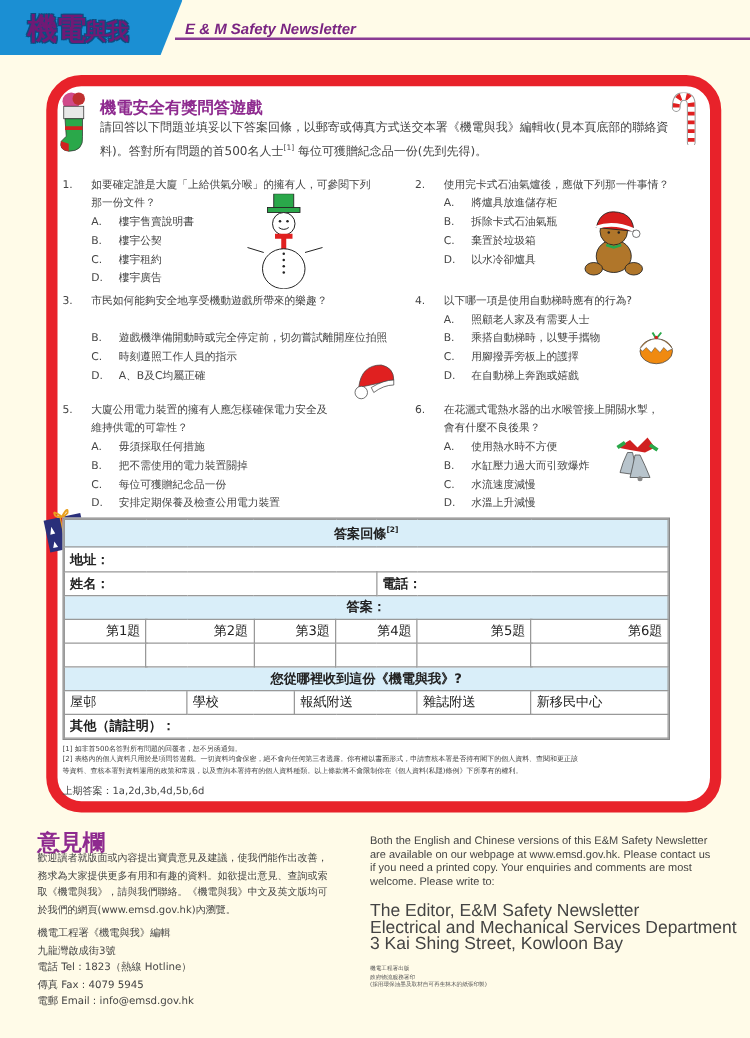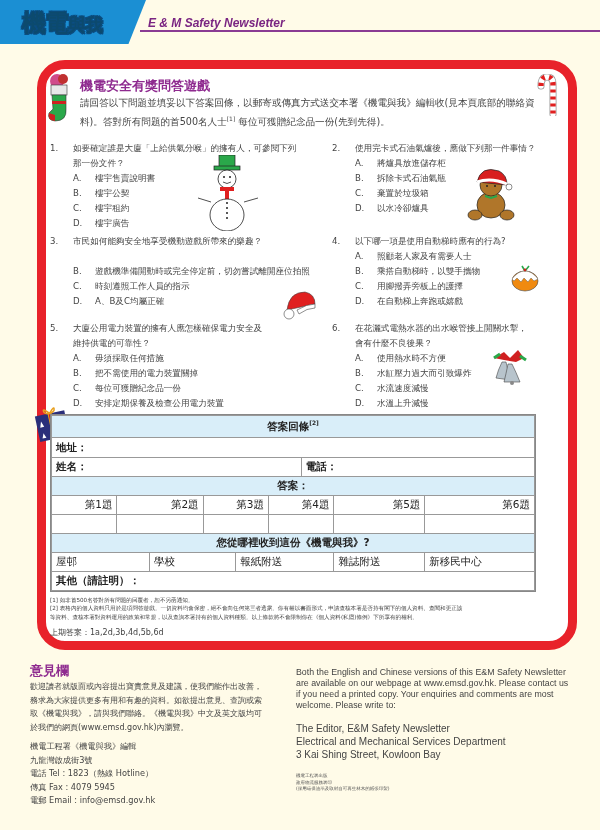--- a/index.html
+++ b/index.html
@@ -3,21 +3,21 @@
 <meta charset="utf-8">
 <style>
   * { box-sizing: border-box; margin: 0; padding: 0; }
   html, body { width: 600px; height: 830px; overflow: hidden; }
   body { background: #fffbe8; font-family: "DejaVu Sans", sans-serif; color: #333; position: relative; }
 
   
   .header { position: absolute; left: 0; top: 0; width: 600px; height: 44px; }
   .header-blue { position: absolute; left: 0; top: 0; width: 146px; height: 44px; background: #1b8fd3;
     clip-path: polygon(0 0, 100% 0, 88% 100%, 0 100%); }
-  .header-logo { position: absolute; left: 22px; top: 7px; font-size: 24px; font-weight: bold; color: #0c4a6e;
+  .header-logo { position: absolute; left: 22px; top: 7px; font-size: 24px; font-weight: bold; color: #701a75;
     letter-spacing: -1px; text-shadow: 1px 1px 0 #0c4d80, -1px -1px 0 #0c4d80, 1px -1px 0 #0c4d80, -1px 1px 0 #0c4d80; }
   .header-logo .small { font-size: 18px; }
   .header-title { position: absolute; left: 148px; top: 16px; font-family: "Liberation Sans", sans-serif;
     font-size: 12px; font-weight: bold; font-style: italic; color: #7a2582; }
   .header-line { position: absolute; left: 140px; top: 30px; width: 460px; height: 2px; background: #8a3b93; }
 
   
   .frame { position: absolute; left: 37px; top: 60px; width: 540px; height: 590px; border: 9px solid #e8222a;
     border-radius: 28px; background: #fff; }
 
@@ -41,28 +41,28 @@
   .ans .hdr { background: #d9eef9; text-align: center; font-weight: bold; }
   .ans .c { text-align: right; }
   .ans sup { font-size: 6px; }
 
   .gift { position: absolute; left: 33px; top: 405px; width: 40px; height: 38px; }
 
   .footnotes { position: absolute; left: 50px; top: 596px; width: 490px; font-size: 5.6px; color: #444; line-height: 8.4px; }
   .last-ans { position: absolute; left: 50px; top: 627px; font-size: 8px; color: #444; }
 
   
-  .op-title { position: absolute; left: 30px; top: 662px; font-size: 13px; font-weight: bold; color: #8e2a8f; }
+  .op-title { position: absolute; left: 30px; top: 662px; font-size: 18px; font-weight: bold; color: #8e2a8f; }
   .op-text { position: absolute; left: 30px; top: 680px; width: 246px; font-size: 8px; line-height: 13.5px; color: #444; }
   .contact { position: absolute; left: 30px; top: 740px; font-size: 8.2px; line-height: 13.5px; color: #444; }
 
   .en-text { position: absolute; left: 296px; top: 667px; width: 300px; font-family: "Liberation Sans", sans-serif;
     font-size: 8.8px; line-height: 11px; color: #444; }
   .en-addr { position: absolute; left: 296px; top: 722px; font-family: "Liberation Sans", sans-serif;
-    font-size: 10px; line-height: 13px; color: #444; }
+    font-size: 14px; line-height: 13px; color: #444; }
   .printer { position: absolute; left: 296px; top: 773px; font-size: 4.5px; line-height: 6.5px; color: #555; }
 
   .deco { position: absolute; }
 </style>
 </head>
 <body>
 
 <div class="header">
   <div class="header-blue"></div>
   <div class="header-logo">

